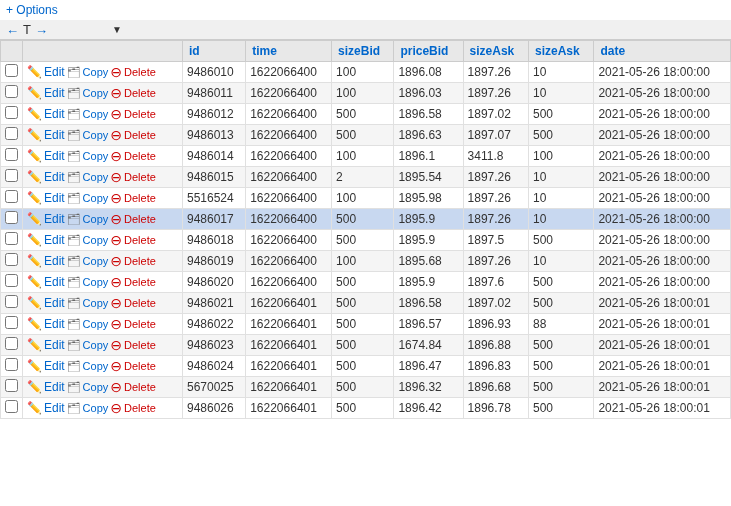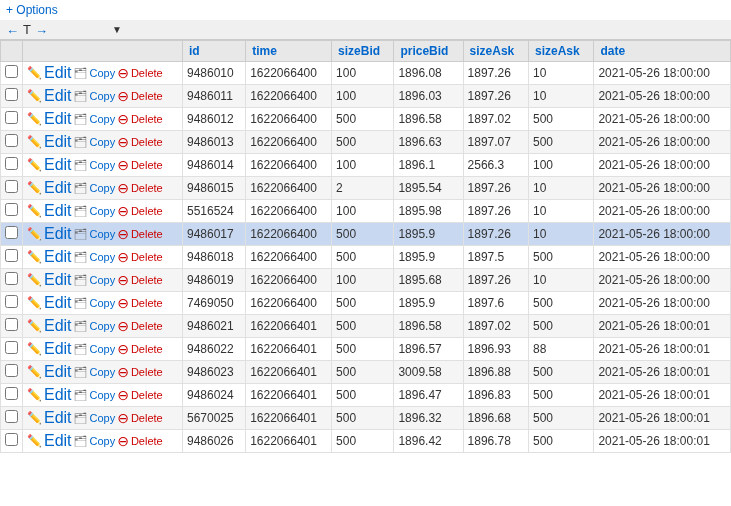--- a/index.html
+++ b/index.html
@@ -49,21 +49,21 @@
     .actions {
       display: flex;
       align-items: center;
       gap: 2px;
     }
 
     .btn-edit {
       color: #0066cc;
       text-decoration: none;
       cursor: pointer;
-      font-size: 16px;
+      font-size: 12px;
     }
 
     .btn-copy {
       color: #0066cc;
       text-decoration: none;
       cursor: pointer;
       font-size: 11px;
     }
 
     .btn-delete {
@@ -232,21 +232,21 @@
         <span class="icon-copy" style="color:#666; font-size:11px;">🗂</span>
         <a class="btn-copy">Copy</a>
         <span class="icon-delete" style="color:#cc0000; font-size:14px;">⊖</span>
         <a class="btn-delete">Delete</a>
       </div>
     </td>
     <td class="col-id">9486014</td>
     <td class="col-time">1622066400</td>
     <td class="col-num">100</td>
     <td class="col-num">1896.1</td>
-    <td class="col-num">2566.3</td>
+    <td class="col-num">3411.8</td>
     <td class="col-num">100</td>
     <td class="col-date">2021-05-26 18:00:00</td>
   </tr>
         <tr style="background: rgb(245, 245, 245);">
     <td class="checkbox-cell">
       <input type="checkbox" style="">
     </td>
     <td>
       <div class="actions">
         <span class="icon-edit">✏️</span>
@@ -360,21 +360,21 @@
     <td>
       <div class="actions">
         <span class="icon-edit">✏️</span>
         <a class="btn-edit">Edit</a>
         <span class="icon-copy" style="color:#666; font-size:11px;">🗂</span>
         <a class="btn-copy">Copy</a>
         <span class="icon-delete" style="color:#cc0000; font-size:14px;">⊖</span>
         <a class="btn-delete">Delete</a>
       </div>
     </td>
-    <td class="col-id">7469050</td>
+    <td class="col-id">9486020</td>
     <td class="col-time">1622066400</td>
     <td class="col-num">500</td>
     <td class="col-num">1895.9</td>
     <td class="col-num">1897.6</td>
     <td class="col-num">500</td>
     <td class="col-date">2021-05-26 18:00:00</td>
   </tr>
         <tr style="background: rgb(245, 245, 245);">
     <td class="checkbox-cell">
       <input type="checkbox" style="">
@@ -429,21 +429,21 @@
         <a class="btn-edit">Edit</a>
         <span class="icon-copy" style="color:#666; font-size:11px;">🗂</span>
         <a class="btn-copy">Copy</a>
         <span class="icon-delete" style="color:#cc0000; font-size:14px;">⊖</span>
         <a class="btn-delete">Delete</a>
       </div>
     </td>
     <td class="col-id">9486023</td>
     <td class="col-time">1622066401</td>
     <td class="col-num">500</td>
-    <td class="col-num">3009.58</td>
+    <td class="col-num">1674.84</td>
     <td class="col-num">1896.88</td>
     <td class="col-num">500</td>
     <td class="col-date">2021-05-26 18:00:01</td>
   </tr>
         <tr style="background: rgb(255, 255, 255);">
     <td class="checkbox-cell">
       <input type="checkbox" style="">
     </td>
     <td>
       <div class="actions">

